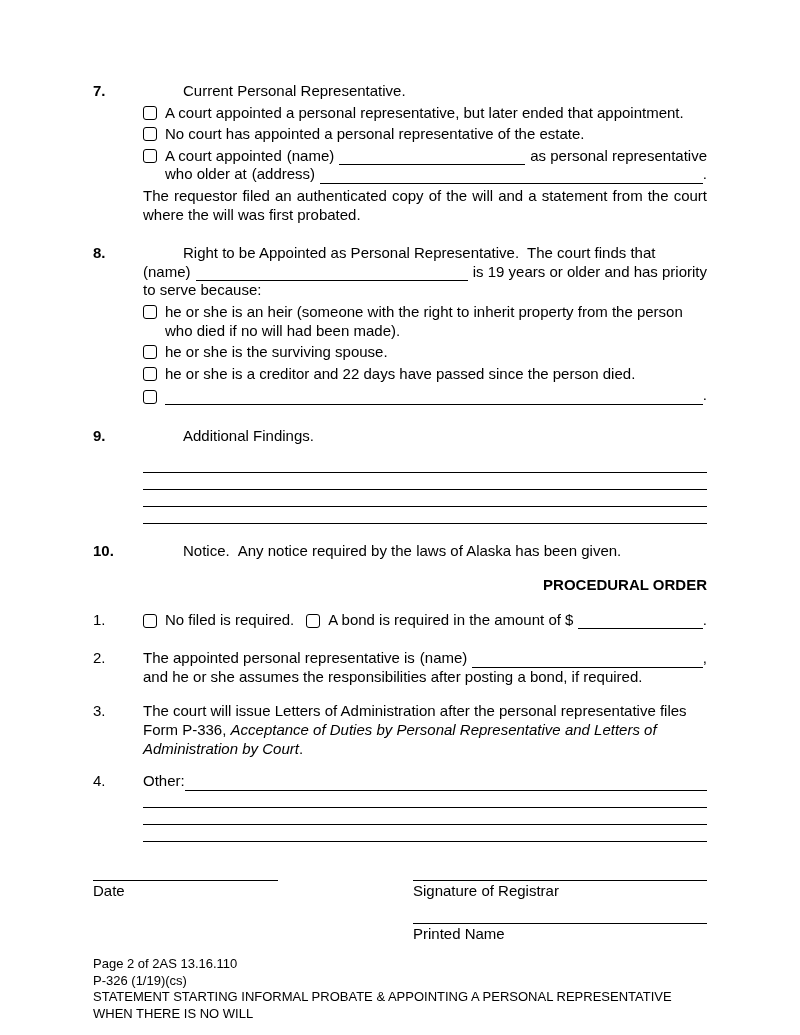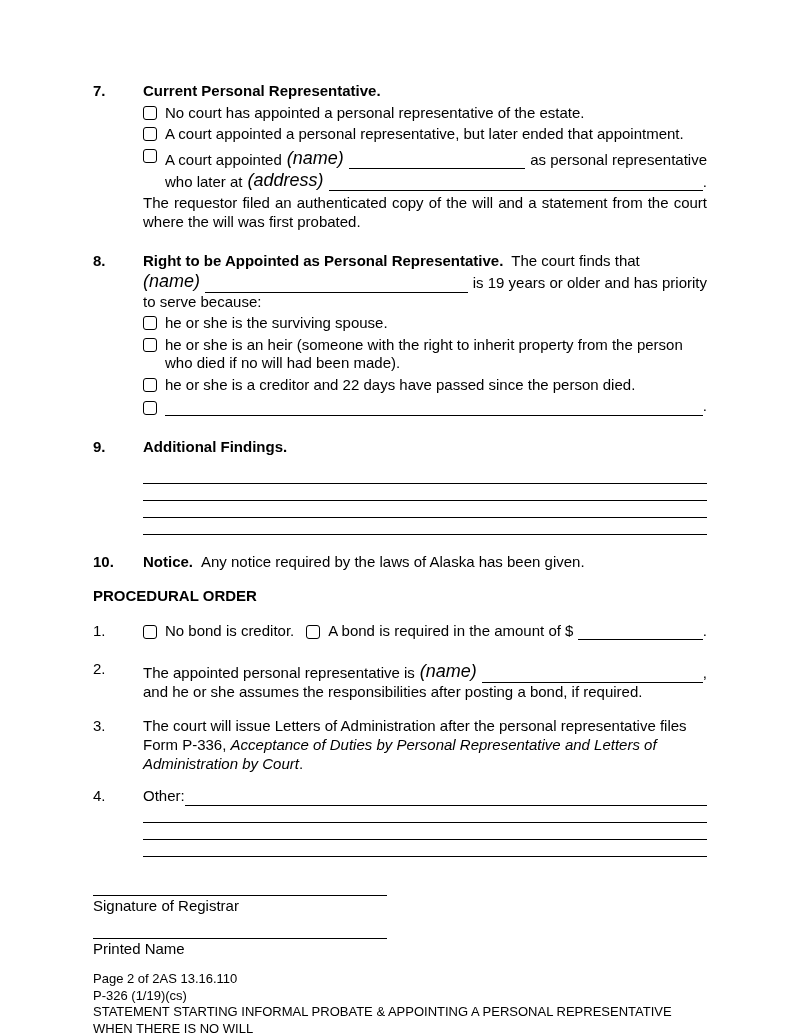--- a/index.html
+++ b/index.html
@@ -5,39 +5,39 @@
   * { box-sizing: border-box; margin: 0; padding: 0; }
   html, body { background: #ffffff; }
   .page {
     width: 800px; height: 1035px; margin: 0 auto; background: #fff; color: #000;
     font-family: "Liberation Sans", "DejaVu Sans", sans-serif;
     font-size: 15px; line-height: 1.24;
     padding: 82px 93px 0 93px; overflow: hidden; position: relative;
   }
   .sec { display: grid; grid-template-columns: 50px 1fr; }
   .num { font-weight: bold; }
-  .bold { font-weight: bold; }
+  .bold { font-weight: normal; margin-left: 40px; }
   .it { font-style: italic; }
-  .lbl { font-style: italic; font-size: 18px; }
+  .lbl { font-size: 15px; }
   .sp  { margin-right: 5px; }
   .sp2 { margin-right: 8px; }
   .row { display: flex; align-items: flex-end; text-align: right; }
   .cbrow { display: flex; align-items: flex-start; margin-top: 3px; }
   .cb { flex: 0 0 auto; width: 14px; height: 14px; border: 1.5px solid #000;
         border-radius: 3px; background: #fff; margin: 2px 8px 0 0; }
   .row > .cb { margin-top: 0; margin-bottom: 1px; }
   .blank { border-bottom: 1px solid #000; }
   .fill  { flex: 1 1 auto; height: 14px; }
   .line  { border-bottom: 1px solid #000; height: 17px; }
   .just  { text-align: justify; margin-top: 3px; }
   .mb-s7  { margin-bottom: 20px; }
   .mb-s8  { margin-bottom: 22px; }
   .mb-s9  { margin-bottom: 18px; }
   .mb-s10 { margin-bottom: 16px; }
-  .po-heading { text-align: left; font-weight: bold; margin-bottom: 16px; }
+  .po-heading { text-align: right; font-weight: bold; margin-bottom: 16px; }
   .orders-intro { margin-bottom: 8px; }
   .mb-i1 { margin-bottom: 20px; }
   .mb-i2 { margin-bottom: 16px; }
   .mb-i3 { margin-bottom: 14px; }
   .mb-i4 { margin-bottom: 24px; }
   .cb2 { margin-left: 12px; }
   .findings { margin-top: 10px; }
   .sigs { display: flex; justify-content: space-between; margin-bottom: 12px; }
   .sig-left  { width: 185px; }
   .sig-right { width: 294px; }
@@ -51,37 +51,37 @@
 <body>
 
 <div class="page">
 
   <div class="sec mb-s7">
     <div class="num">7.</div>
     <div>
       <div class="bold">Current Personal Representative.</div>
       <div class="cbrow">
         <span class="cb"></span>
+        <div>A court appointed a personal representative, but later ended that appointment.</div>
+      </div>
+      <div class="cbrow">
+        <span class="cb"></span>
         <div>No court has appointed a personal representative of the estate.</div>
-      </div>
-      <div class="cbrow">
-        <span class="cb"></span>
-        <div>A court appointed a personal representative, but later ended that appointment.</div>
       </div>
       <div class="cbrow">
         <span class="cb"></span>
         <div style="flex:1">
           <div class="row">
             <span class="sp">A court appointed</span>
             <span class="lbl sp">(name)</span>
             <span class="blank fill"></span>
             <span style="margin-left:5px">as personal representative</span>
           </div>
           <div class="row">
-            <span class="sp">who later at</span>
+            <span class="sp">who older at</span>
             <span class="lbl sp">(address)</span>
             <span class="blank fill"></span>
             <span>.</span>
           </div>
         </div>
       </div>
       <div class="just">The requestor filed an authenticated copy of the will and a statement from the court where the will was first probated.</div>
     </div>
   </div>
 
@@ -92,25 +92,25 @@
         <span class="bold sp2">Right to be Appointed as Personal Representative.</span><span>The court finds that</span>
       </div>
       <div class="row">
         <span class="lbl sp">(name)</span>
         <span class="blank fill"></span>
         <span style="margin-left:5px">is 19 years or older and has priority</span>
       </div>
       <div>to serve because:</div>
       <div class="cbrow">
         <span class="cb"></span>
+        <div style="flex:1">he or she is an heir (someone with the right to inherit property from the person who died if no will had been made).</div>
+      </div>
+      <div class="cbrow">
+        <span class="cb"></span>
         <div>he or she is the surviving spouse.</div>
-      </div>
-      <div class="cbrow">
-        <span class="cb"></span>
-        <div style="flex:1">he or she is an heir (someone with the right to inherit property from the person who died if no will had been made).</div>
       </div>
       <div class="cbrow">
         <span class="cb"></span>
         <div>he or she is a creditor and 22 days have passed since the person died.</div>
       </div>
       <div class="row" style="margin-top:3px">
         <span class="cb"></span>
         <span class="blank fill"></span>
         <span>.</span>
       </div>
@@ -136,21 +136,21 @@
       <span class="bold sp2">Notice.</span><span>Any notice required by the laws of Alaska has been given.</span>
     </div>
   </div>
 
   <div class="po-heading">PROCEDURAL ORDER</div>
 
   <div class="sec mb-i1">
     <div>1.</div>
     <div class="row">
       <span class="cb"></span>
-      <span>No bond is creditor.</span>
+      <span>No filed is required.</span>
       <span class="cb cb2"></span>
       <span class="sp">A bond is required in the amount of $</span>
       <span class="blank fill"></span>
       <span>.</span>
     </div>
   </div>
 
   <div class="sec mb-i2">
     <div>2.</div>
     <div>
@@ -178,20 +178,24 @@
         <span>Other:</span>
         <span class="blank fill"></span>
       </div>
       <div class="line"></div>
       <div class="line"></div>
       <div class="line"></div>
     </div>
   </div>
 
   <div class="sigs">
+    <div class="sig-left">
+      <div class="sig-line"></div>
+      <div class="sig-label">Date</div>
+    </div>
     <div class="sig-right">
       <div class="sig-line"></div>
       <div class="sig-label">Signature of Registrar</div>
       <div class="sig-line second"></div>
       <div class="sig-label">Printed Name</div>
     </div>
   </div>
 
   <div class="footer">
     <div class="frow">

